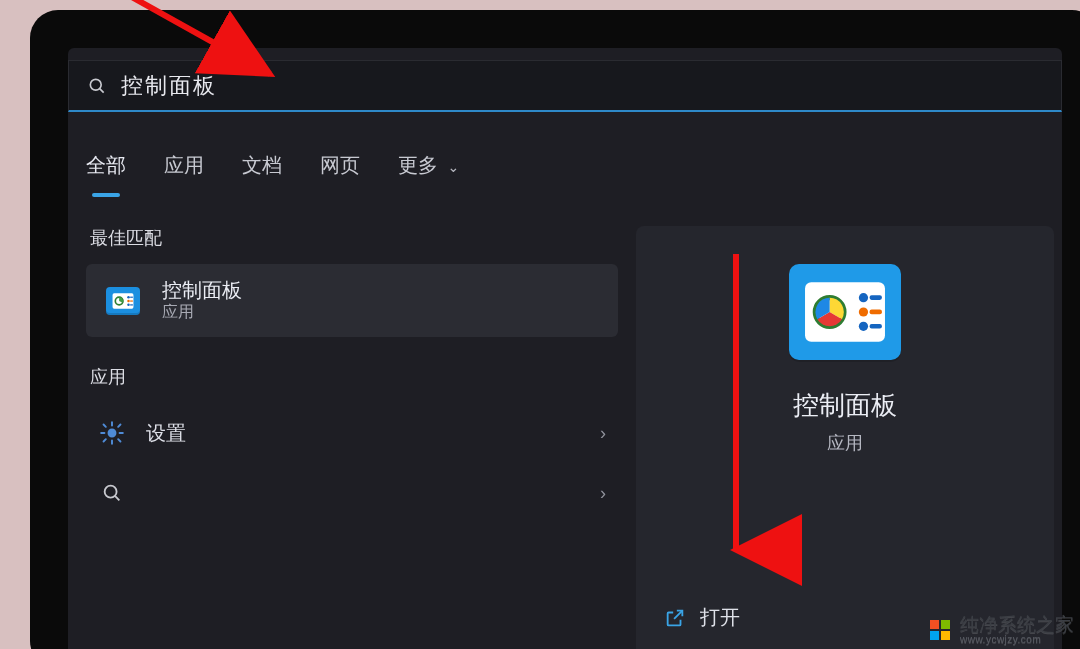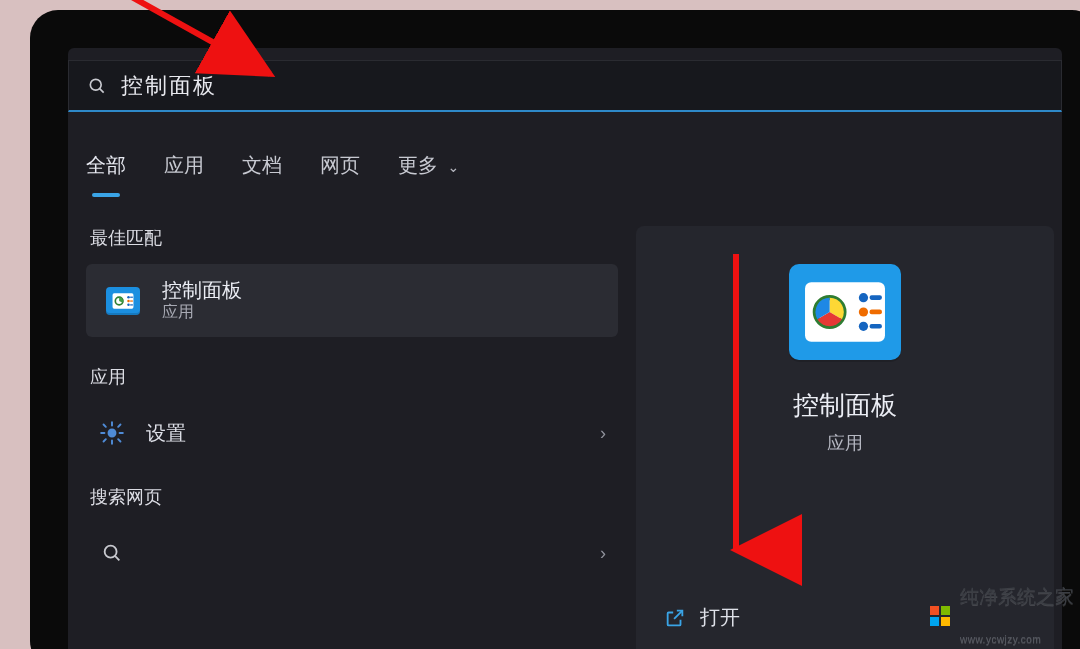--- a/index.html
+++ b/index.html
@@ -126,21 +126,21 @@
 
   
   .watermark {
     position: absolute; right: 6px; bottom: 4px;
     display: flex; align-items: center; gap: 8px;
     color: #2e3036; font-size: 18px; font-weight: 500;
     text-shadow: 0 1px 0 rgba(255,255,255,.15);
     z-index: 50;
   }
   .wm-logo { width: 24px; height: 24px; }
-  .wm-text { display: flex; flex-direction: column; line-height: 1.05; align-items: flex-start; gap: 28px; }
+  .wm-text { display: flex; flex-direction: column; line-height: 1.05; align-items: flex-start; }
   .wm-text .cn { font-size: 19px; color: #3b3e44; }
   .wm-text .url { font-size: 10px; color: #585b63; letter-spacing: .5px; }
 </style>
 </head>
 <body>
 
 <div class="monitor">
   <div class="screen">
 
     <div class="searchbar">
@@ -197,21 +197,20 @@
               <svg class="gear" viewBox="0 0 24 24" fill="none" stroke="#4f8bd6" stroke-width="1.8">
                 <circle cx="12" cy="12" r="3.2" fill="#4f8bd6"></circle>
                 <path d="M12 2v3M12 19v3M4.2 4.2l2.1 2.1M17.7 17.7l2.1 2.1M2 12h3M19 12h3M4.2 19.8l2.1-2.1M17.7 6.3l2.1-2.1" stroke-linecap="round"></path>
               </svg>
             </div>
             <div class="label">设置</div>
           </div>
           <div class="chev-r">›</div>
         </div>
 
-        <div class="section-title" style="margin-top:22px">搜索网页</div>
 
         <div class="list-item">
           <div class="lead">
             <div class="glyph">
               <svg viewBox="0 0 24 24" width="22" height="22" fill="none" stroke="#c8c9cf" stroke-width="2">
                 <circle cx="10.5" cy="10.5" r="6.5"></circle>
                   <line x1="20" y1="20" x2="15.2" y2="15.2"></line>
               </svg>
             </div>
           </div>

